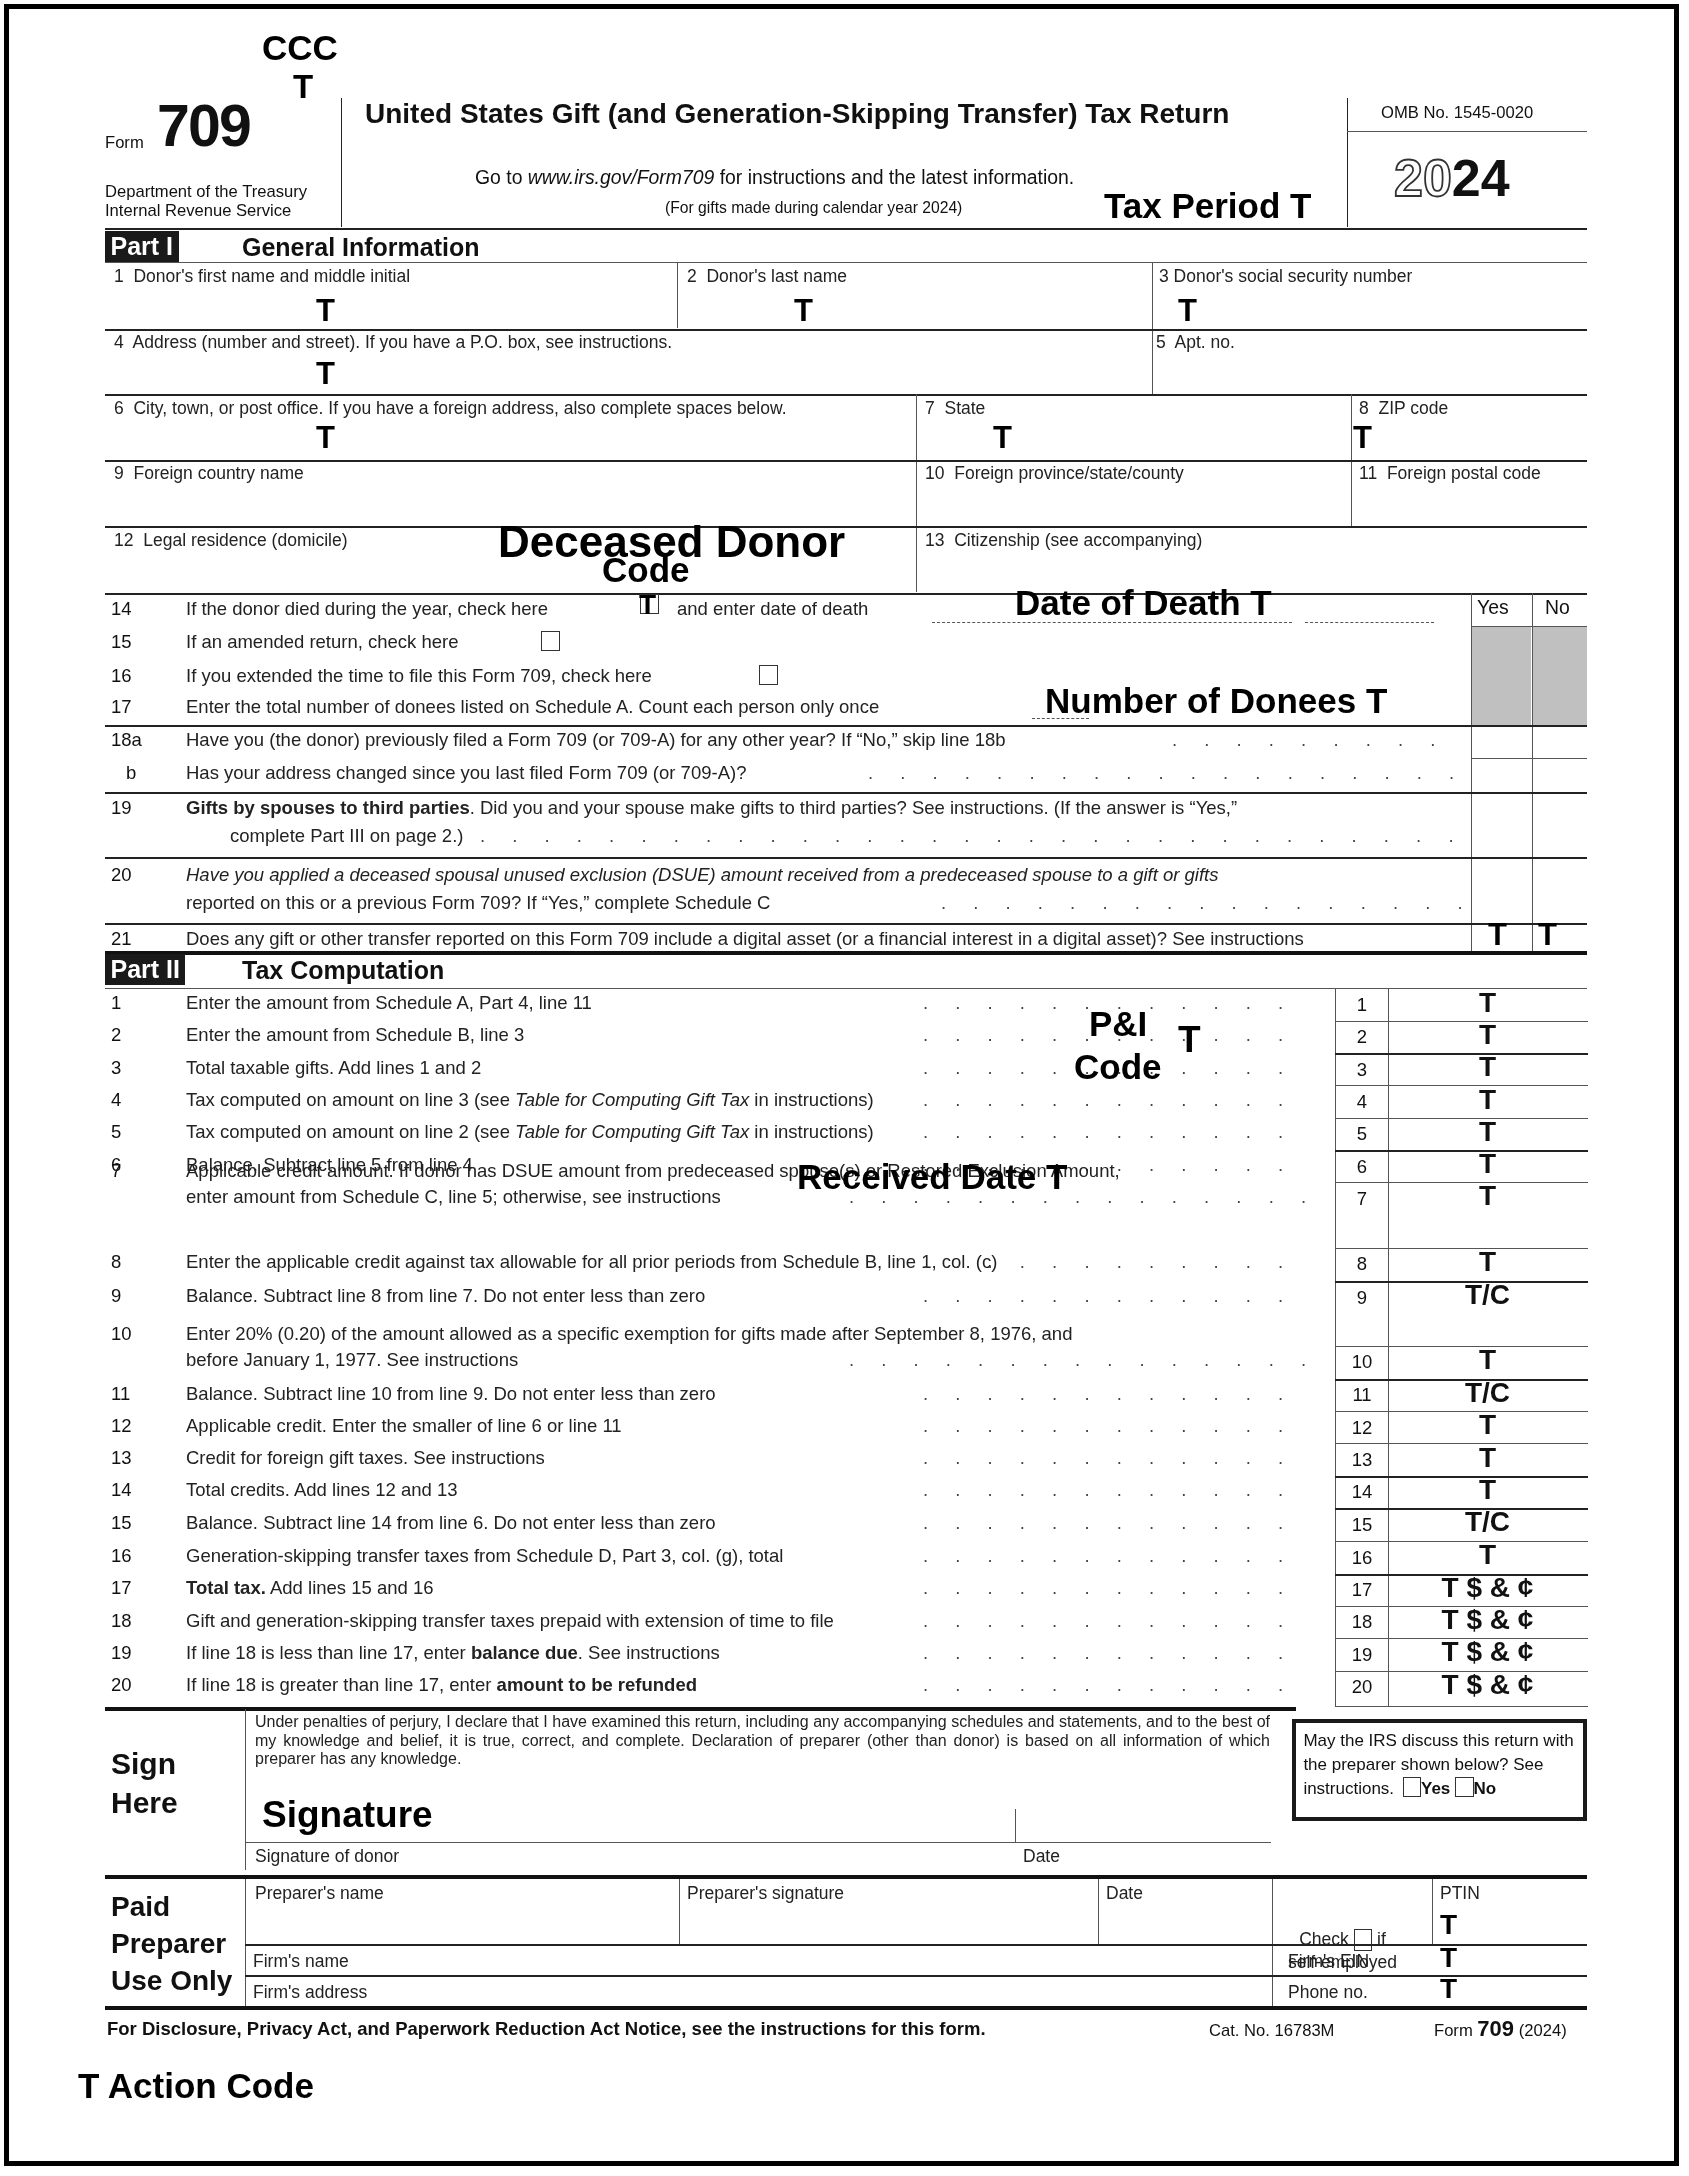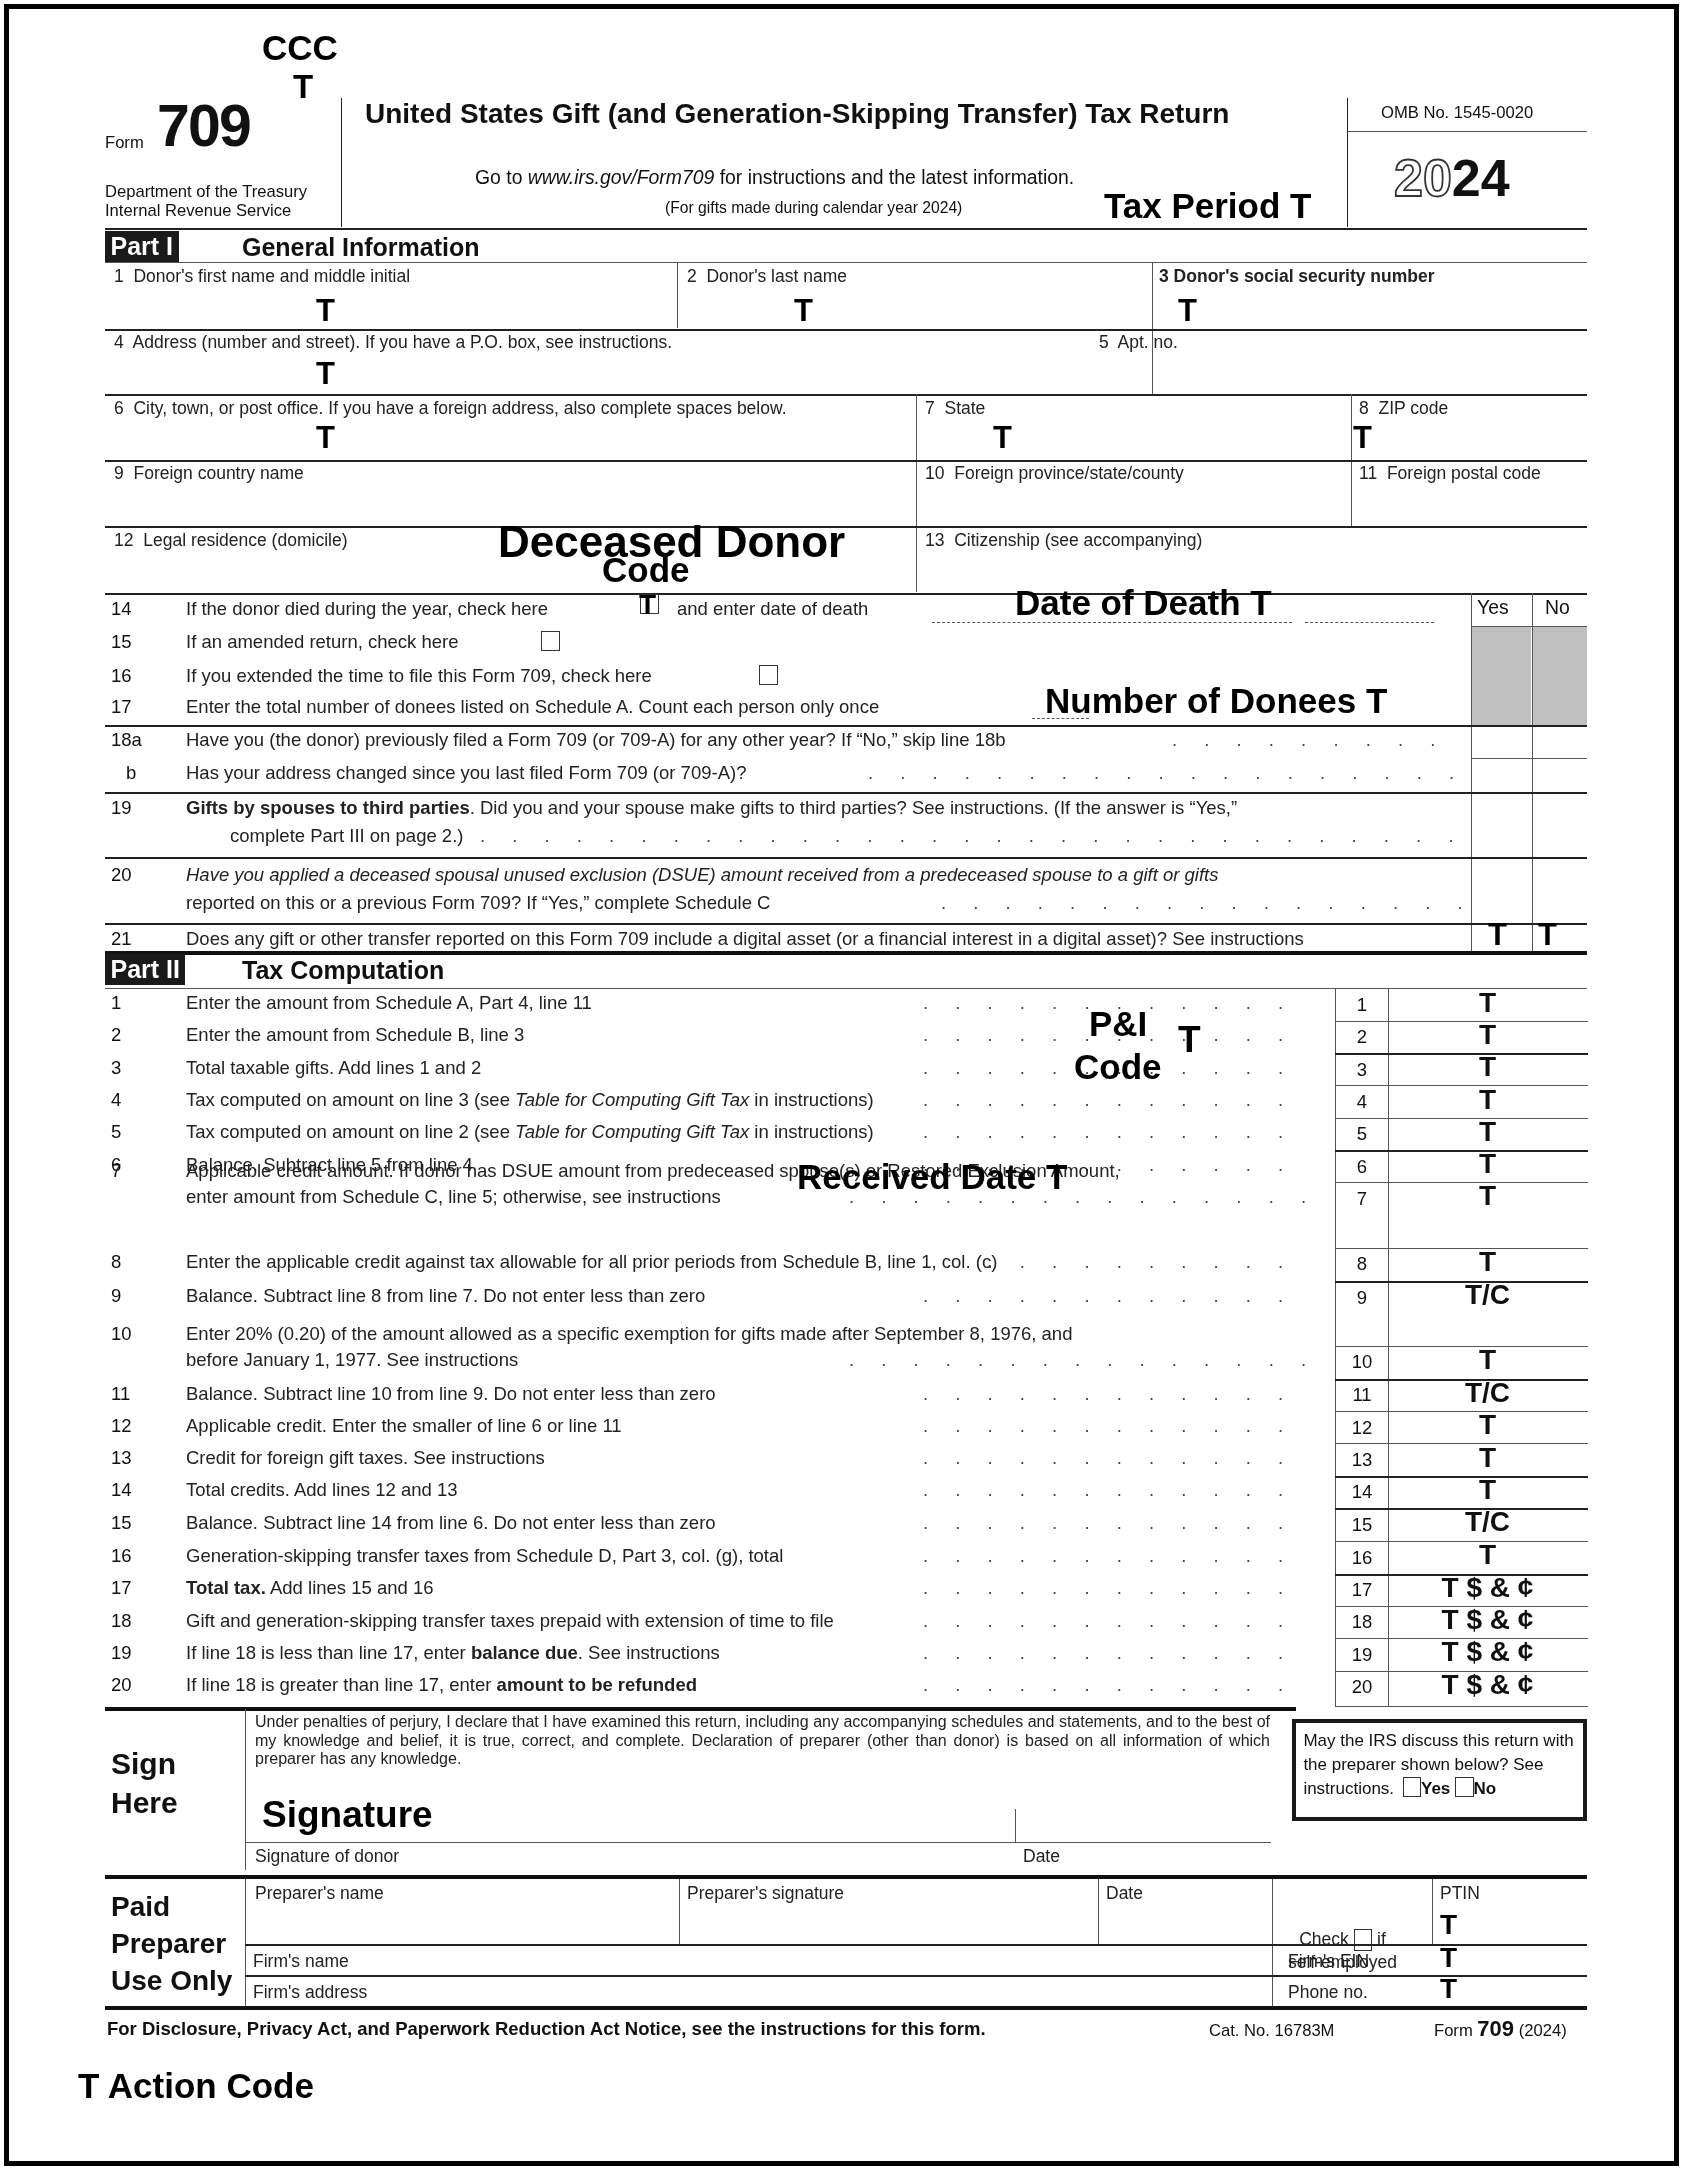--- a/index.html
+++ b/index.html
@@ -55,27 +55,27 @@
 <div class="part-badge" style="left:105px;top:231px;">Part I</div>
 <div class="part-title" style="left:242px;top:233px;">General Information</div>
 <div class="hl" style="left:105px;top:262px;width:1482px;"></div>
 
 <div class="lbl" style="left:114px;top:266px;"><span>1</span>&nbsp; <span>Donor's first name and middle initial</span></div>
 <div class="T" style="left:316px;top:293px;">T</div>
 <div class="vl" style="left:677px;top:262px;height:66px;"></div>
 <div class="lbl" style="left:687px;top:266px;"><span>2</span>&nbsp; <span>Donor's last name</span></div>
 <div class="T" style="left:794px;top:293px;">T</div>
 <div class="vl" style="left:1152px;top:262px;height:133px;"></div>
-<div class="lbl" style="left:1159px;top:266px;font-weight:bold;"><span>3</span> <span>Donor's social security number</span></div>
+<div class="lbl" style="left:1159px;top:266px;font-weight:normal;"><span>3</span> <span>Donor's social security number</span></div>
 <div class="T" style="left:1178px;top:293px;">T</div>
 <div class="hl t2" style="left:105px;top:329px;width:1482px;"></div>
 
 <div class="lbl" style="left:114px;top:332px;"><span>4</span>&nbsp; <span>Address (number and street). If you have a P.O. box, see instructions.</span></div>
 <div class="T" style="left:316px;top:356px;">T</div>
-<div class="lbl" style="left:1099px;top:332px;"><span>5</span>&nbsp; <span>Apt. no.</span></div>
+<div class="lbl" style="left:1156px;top:332px;"><span>5</span>&nbsp; <span>Apt. no.</span></div>
 <div class="abs" style="left:1159px;top:356px;width:406px;height:33px;"></div>
 <div class="hl t2" style="left:105px;top:394px;width:1482px;"></div>
 
 <div class="lbl" style="left:114px;top:398px;"><span>6</span>&nbsp; <span>City, town, or post office. If you have a foreign address, also complete spaces below.</span></div>
 <div class="T" style="left:316px;top:420px;">T</div>
 <div class="vl" style="left:916px;top:394px;height:198px;"></div>
 <div class="lbl" style="left:925px;top:398px;"><span>7</span>&nbsp; <span>State</span></div>
 <div class="T" style="left:993px;top:420px;">T</div>
 <div class="vl" style="left:1351px;top:394px;height:133px;"></div>
 <div class="lbl" style="left:1359px;top:398px;"><span>8</span>&nbsp; <span>ZIP code</span></div>

